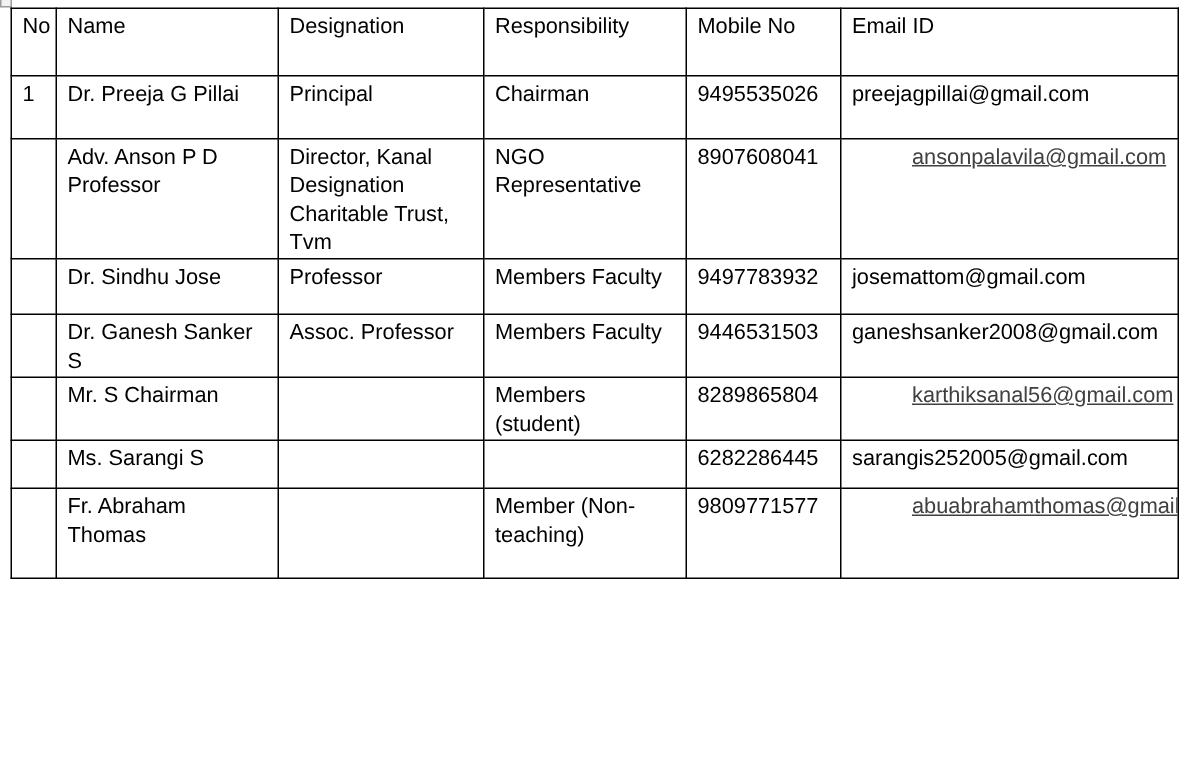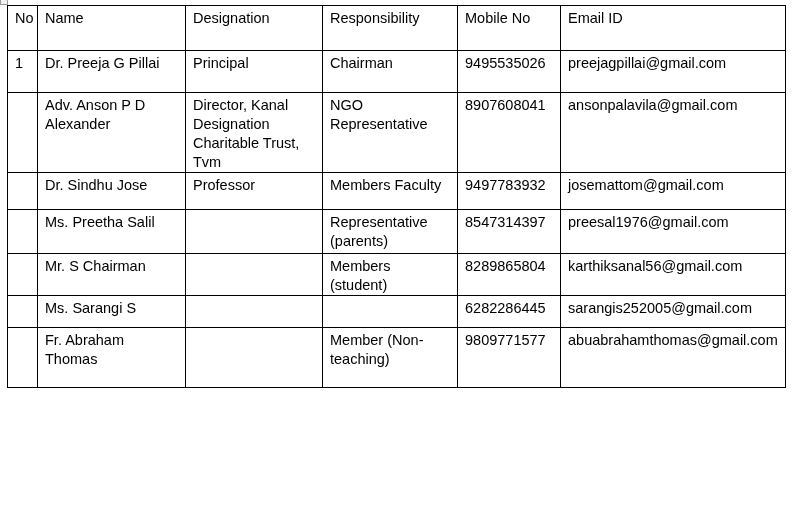--- a/index.html
+++ b/index.html
@@ -49,22 +49,24 @@
   tr.h80 { height: 80px; }
   tr.h37 { height: 37px; }
   tr.h39 { height: 39px; }
   tr.h44 { height: 44px; }
   tr.h30 { height: 30px; }
   tr.h32 { height: 32px; }
   tr.h23 { height: 23px; }
   tr.h60 { height: 60px; }
 
   a.email-link {
-    color: #000000;
+    color: #404040;
+    text-decoration: underline;
     cursor: pointer;
+    margin-left: 40px;
   }
 
   .move-handle {
     position: absolute;
     left: 0;
     top: -4px;
     width: 8px;
     height: 9px;
     border: 1px solid #9b9b9b;
     background: #f2f2f2;
@@ -112,51 +114,51 @@
         <td>Dr. Preeja G Pillai</td>
         <td>Principal</td>
         <td>Chairman</td>
         <td>9495535026</td>
         <td>preejagpillai@gmail.com</td>
       </tr>
 
       <tr class="h80">
         <td></td>
         <td>Adv. Anson P D
-Alexander</td>
+Professor</td>
         <td>Director, Kanal
 Designation
 Charitable Trust,
 Tvm</td>
         <td>NGO
 Representative</td>
         <td>8907608041</td>
         <td><a class="email-link">ansonpalavila@gmail.com</a></td>
       </tr>
 
       <tr class="h37">
         <td></td>
         <td>Dr. Sindhu Jose</td>
         <td>Professor</td>
         <td>Members Faculty</td>
         <td>9497783932</td>
         <td>josemattom@gmail.com</td>
       </tr>
 
 
+      <tr class="h39">
+        <td></td>
+        <td>Dr. Ganesh Sanker
+S</td>
+        <td>Assoc. Professor</td>
+        <td>Members Faculty</td>
+        <td>9446531503</td>
+        <td>ganeshsanker2008@gmail.com</td>
+      </tr>
 
-      <tr class="h44">
-        <td></td>
-        <td>Ms. Preetha Salil</td>
-        <td></td>
-        <td>Representative
-(parents)</td>
-        <td>8547314397</td>
-        <td>preesal1976@gmail.com</td>
-      </tr>
 
       <tr class="h37">
         <td></td>
         <td>Mr. S Chairman</td>
         <td></td>
         <td>Members
 (student)</td>
         <td>8289865804</td>
         <td><a class="email-link">karthiksanal56@gmail.com</a></td>
       </tr>

